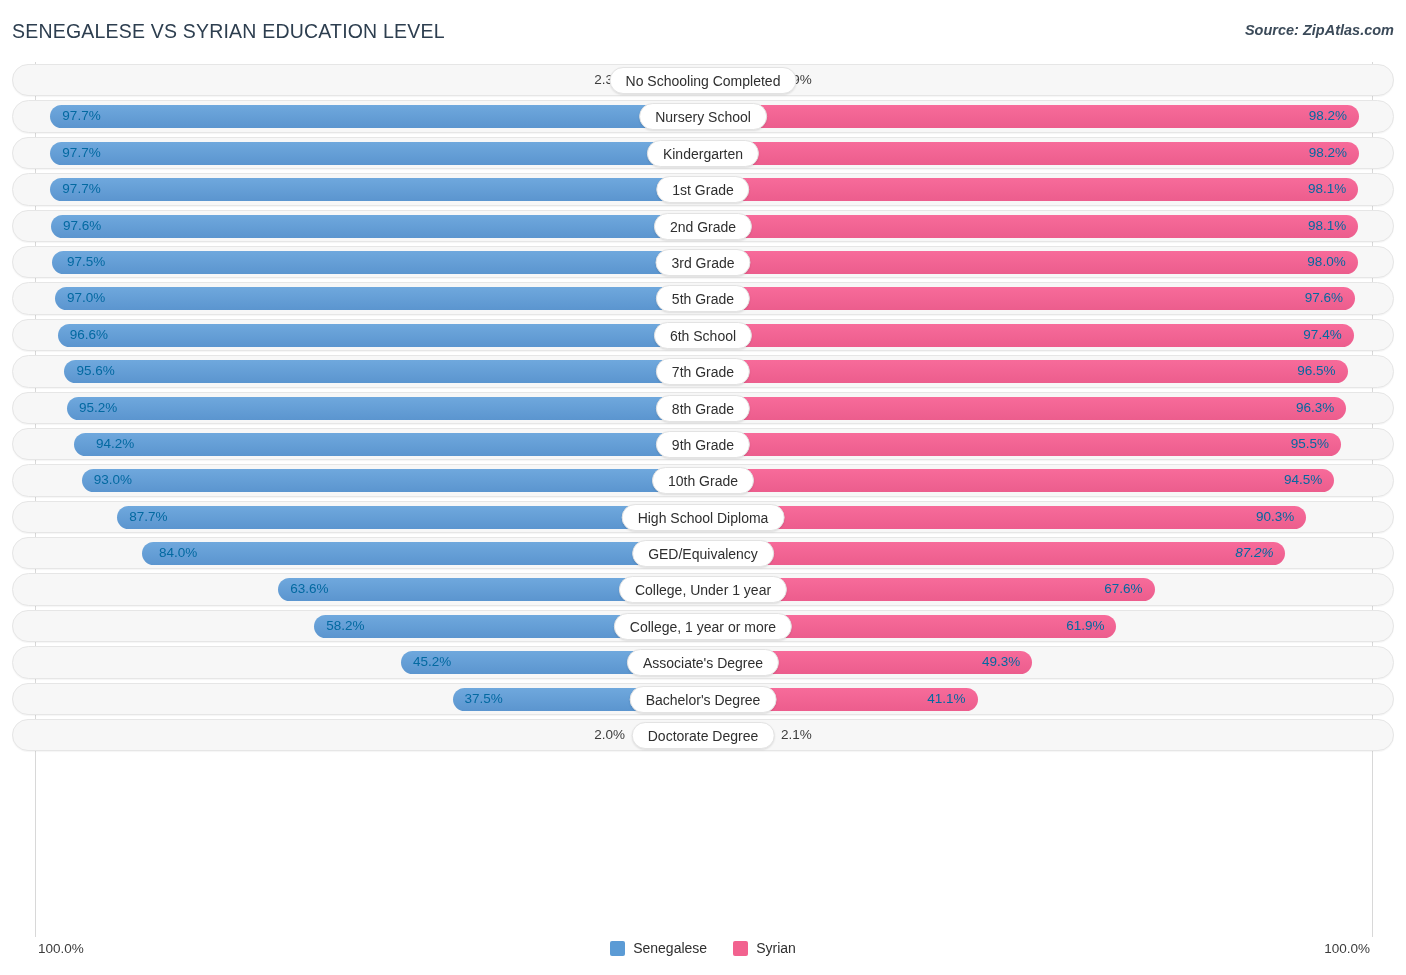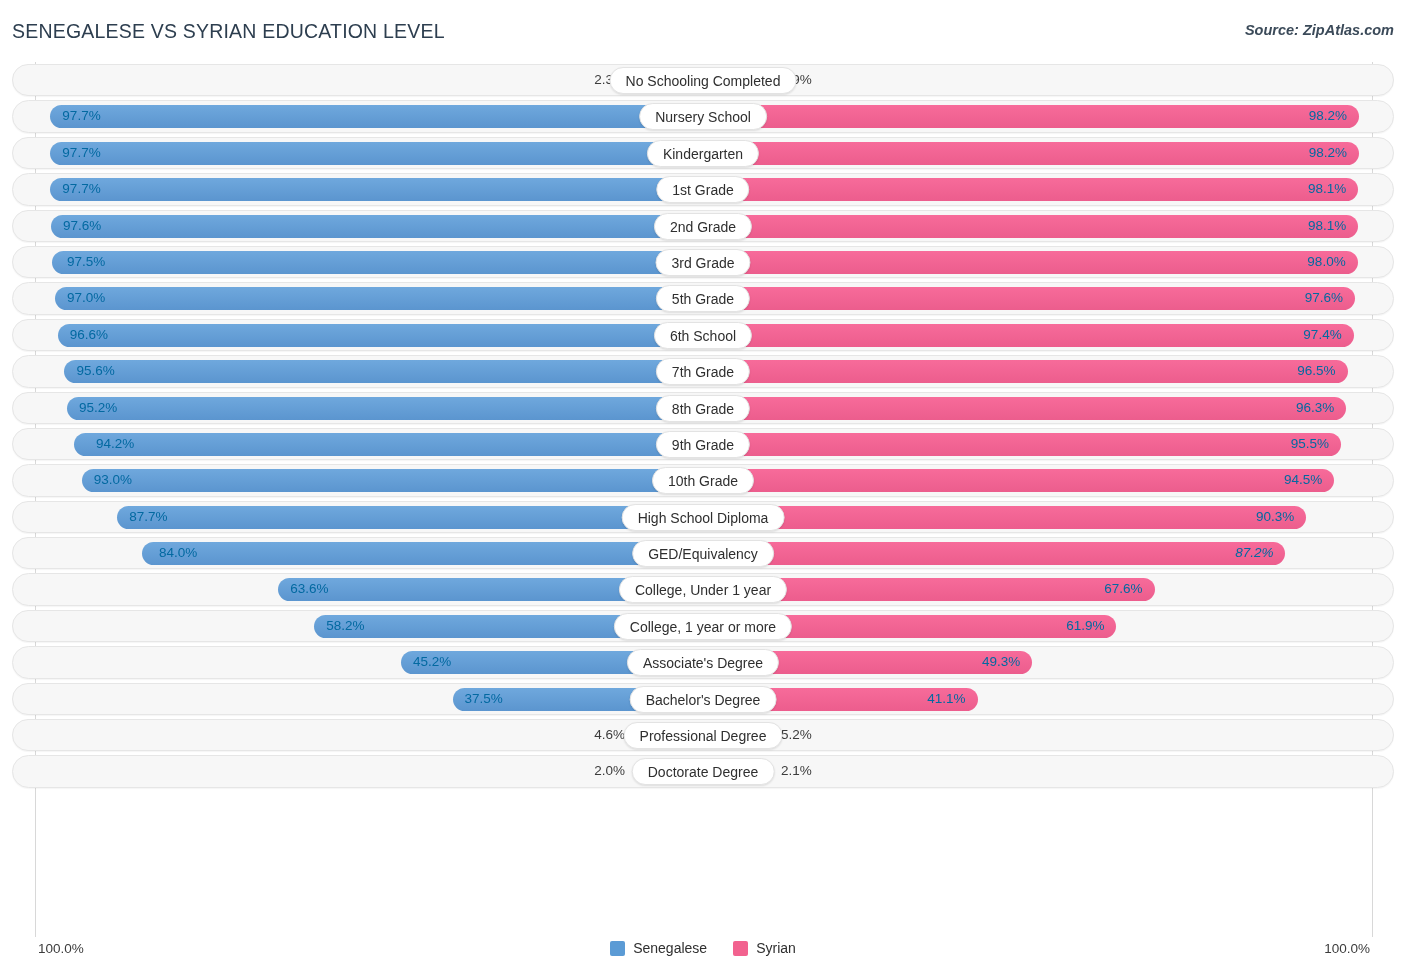--- a/index.html
+++ b/index.html
@@ -338,30 +338,20 @@
           <div class="val lv inside" style="left: 464.5px;">37.5%</div>
           <div class="bar right deep" style="width: 274.548px;"></div>
           <div class="val rv inside" style="right: 440.452px;">41.1%</div>
         </div>
         <div class="pill">Bachelor's Degree</div>
       </div>
       <div class="row">
         <div class="track"></div>
         <div class="barwrap">
           <div class="bar left pale" style="width: 70px;"></div>
-          <div class="val lv outside" style="right: 781px;">4.6%</div>
-          <div class="bar right pale" style="width: 70px;"></div>
-          <div class="val rv outside" style="left: 781px;">5.2%</div>
-        </div>
-        <div class="pill">Professional Degree</div>
-      </div>
-      <div class="row">
-        <div class="track"></div>
-        <div class="barwrap">
-          <div class="bar left pale" style="width: 70px;"></div>
           <div class="val lv outside" style="right: 781px;">2.0%</div>
           <div class="bar right pale" style="width: 70px;"></div>
           <div class="val rv outside" style="left: 781px;">2.1%</div>
         </div>
         <div class="pill">Doctorate Degree</div>
       </div>
     </div>
 
   <div class="footer">
     <div class="axlabel l">100.0%</div>

